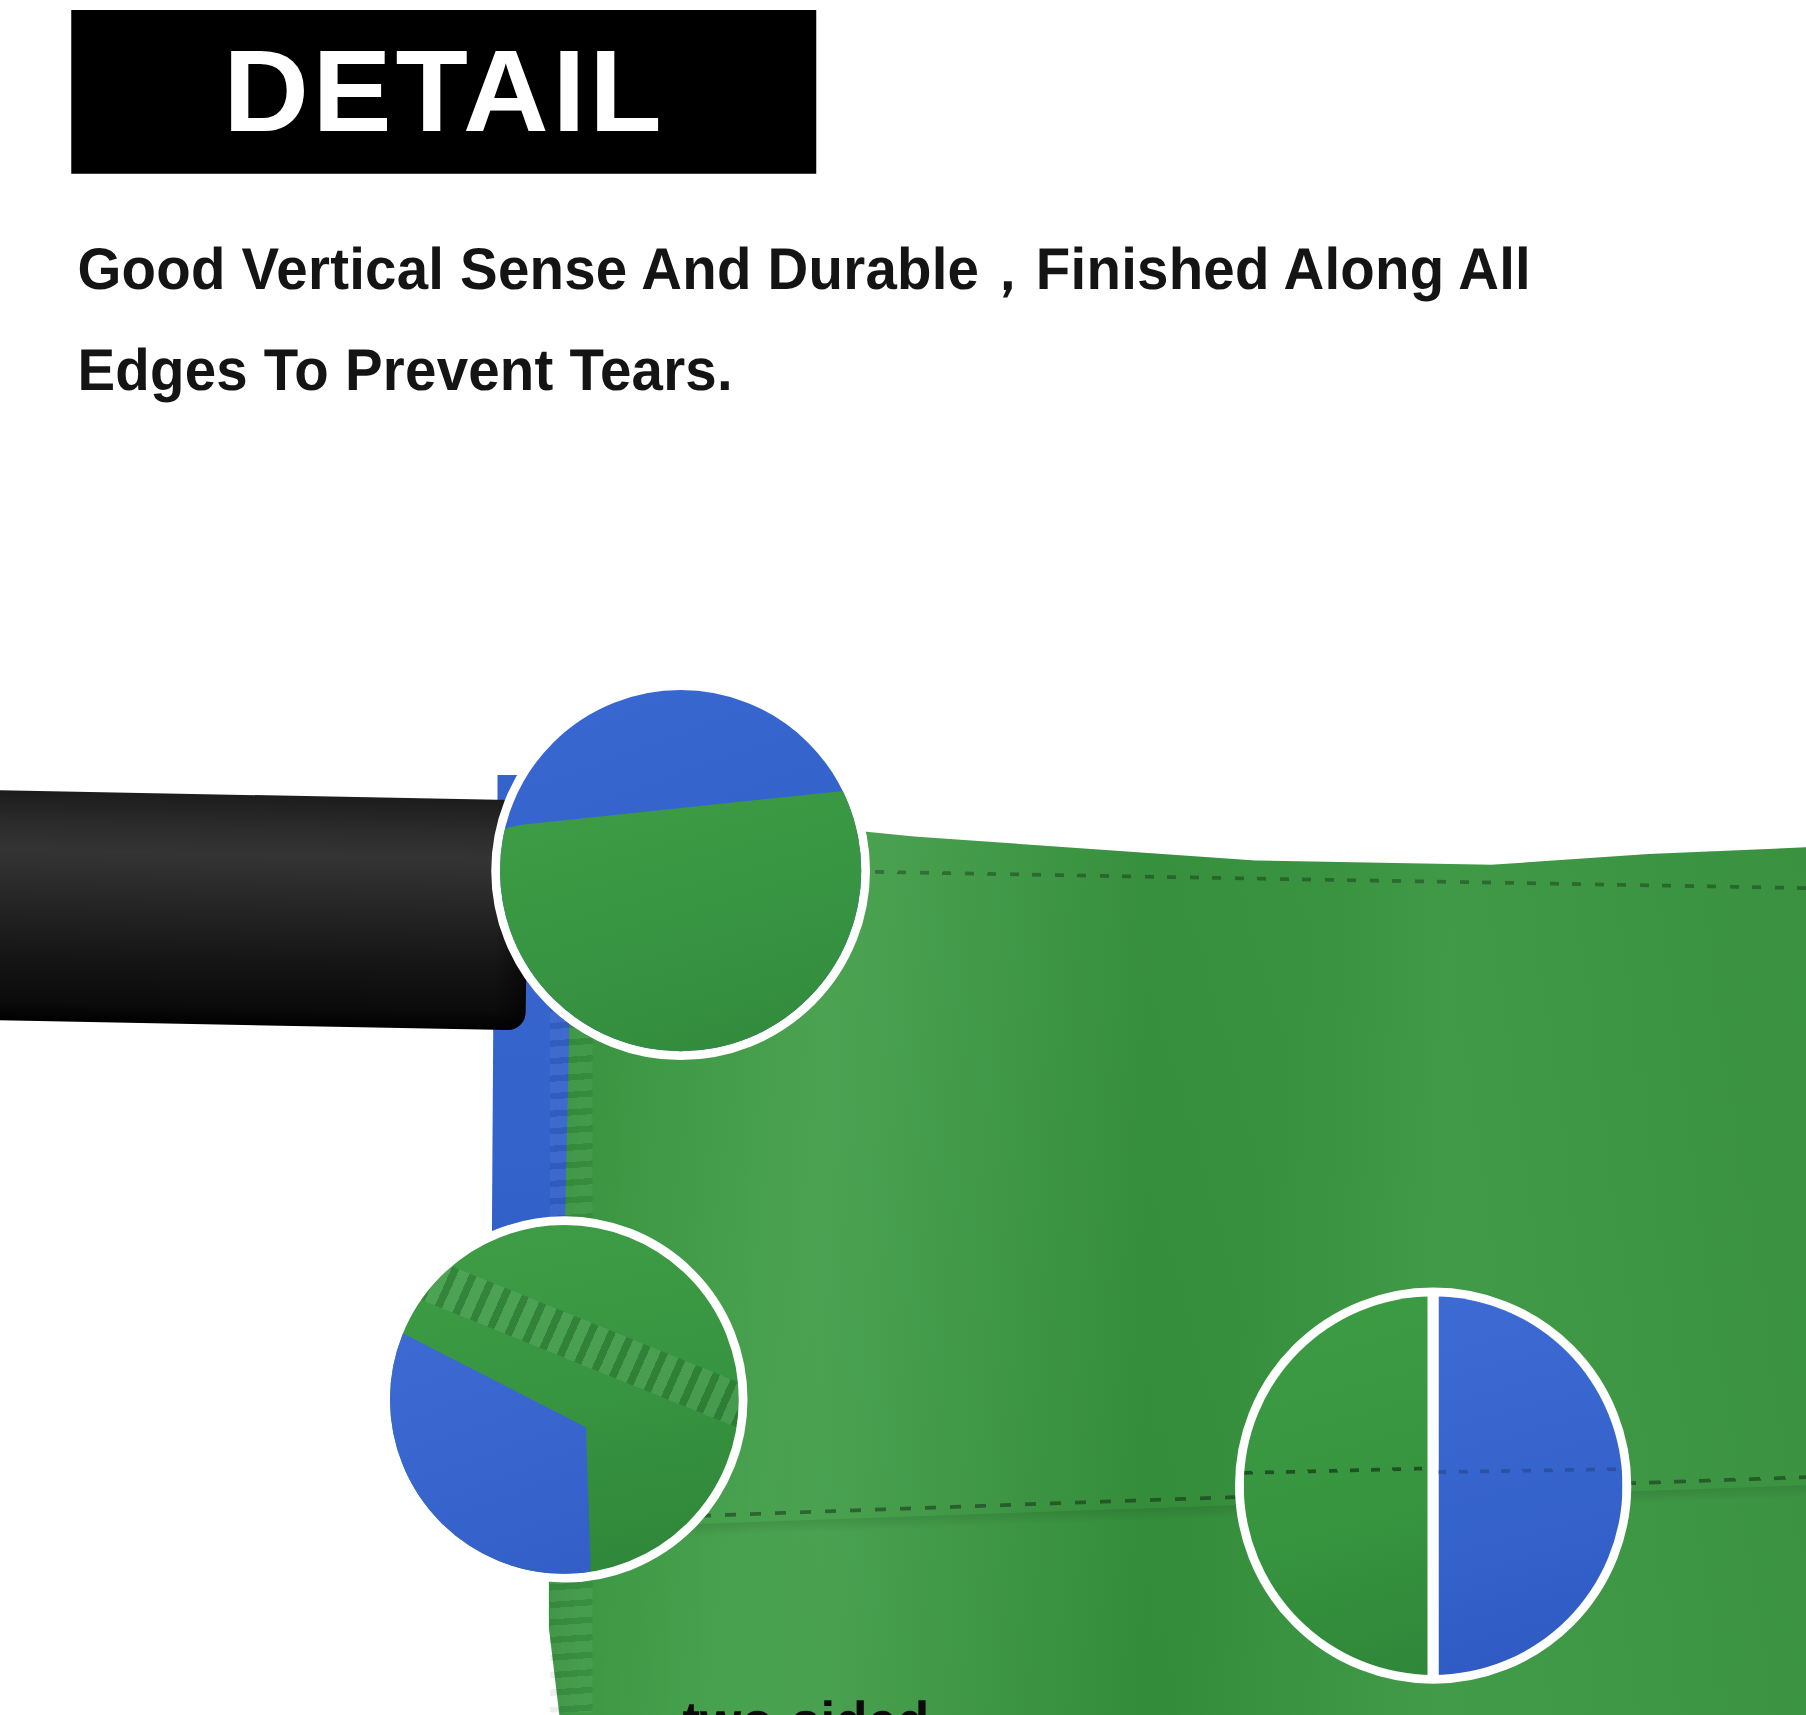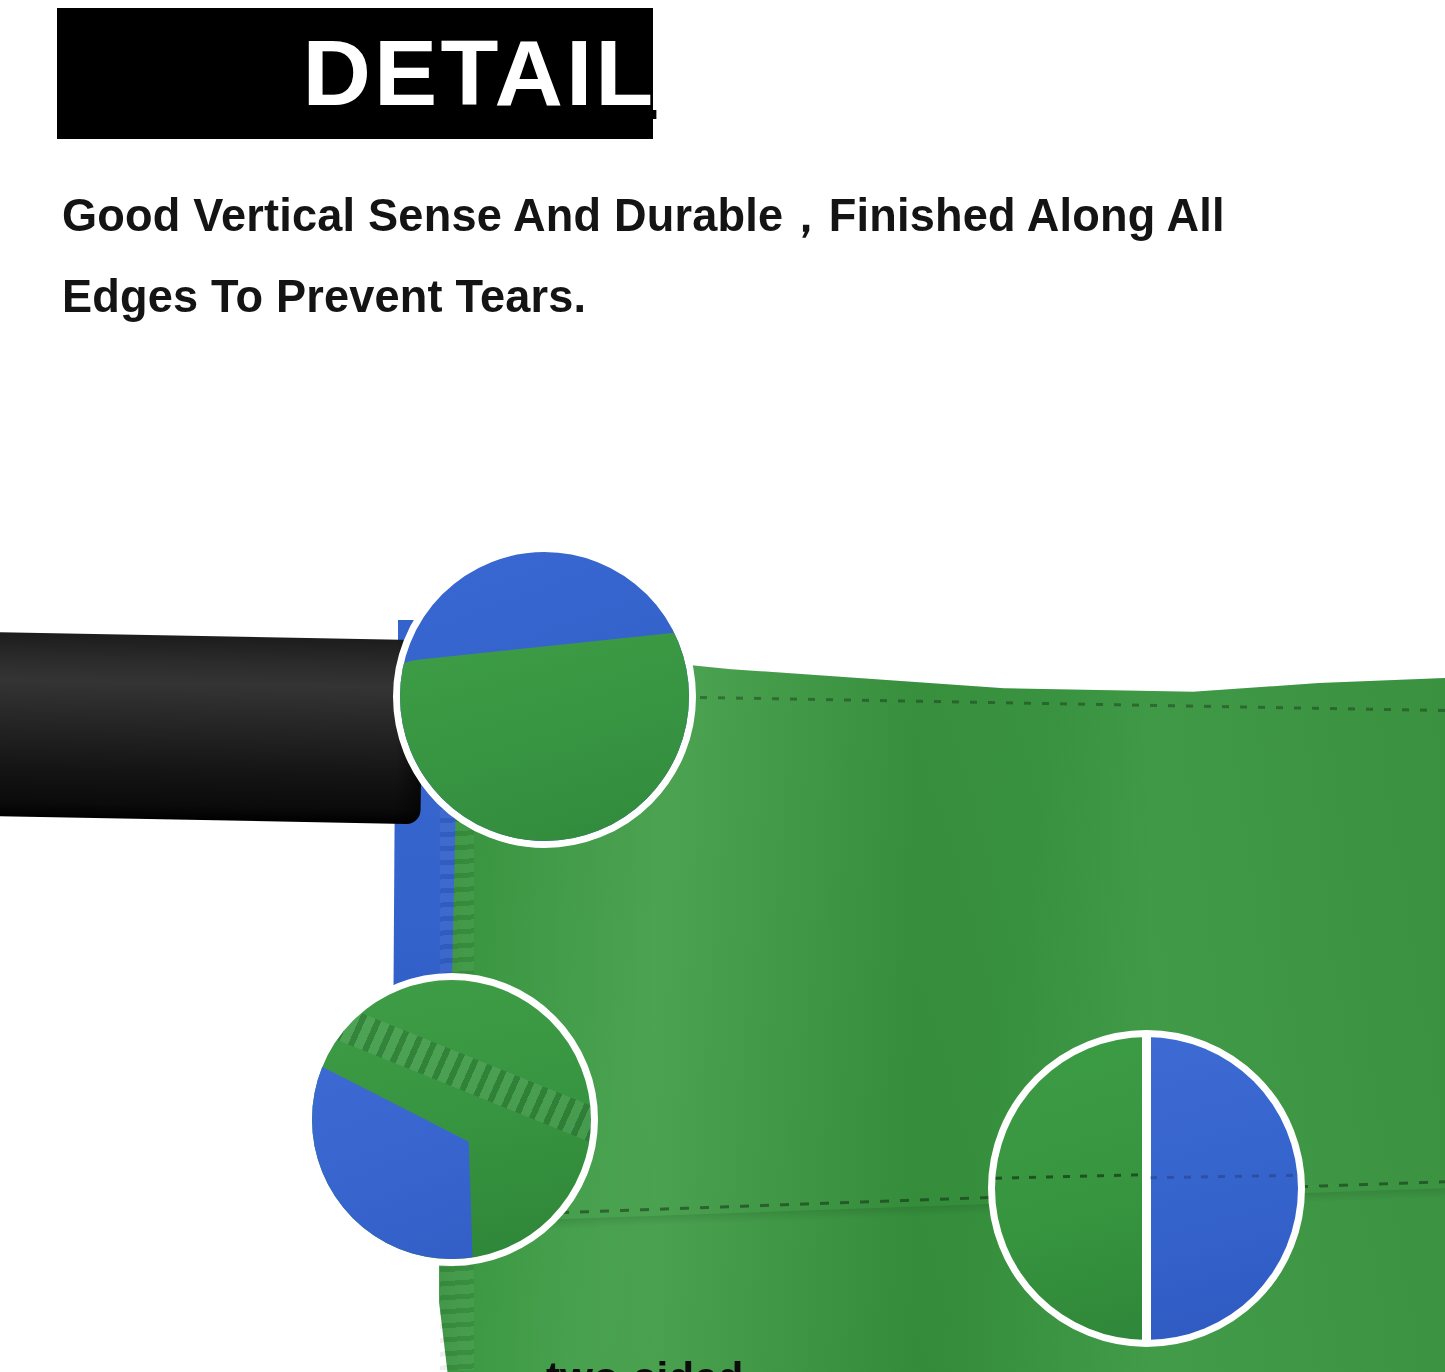--- a/index.html
+++ b/index.html
@@ -19,21 +19,21 @@
   
   .detail-banner {
     position: absolute;
     left: 57px;
     top: 8px;
     width: 596px;
     height: 131px;
     background: #000000;
     display: flex;
     align-items: center;
-    justify-content: flex-end;
+    justify-content: center;
     text-decoration: underline;
   }
   .detail-banner-text {
     color: #ffffff;
     font-family: "Liberation Sans", sans-serif;
     font-weight: bold;
     font-size: 93px;
     letter-spacing: 3px;
     line-height: 1;
     transform: scaleX(1.02);

